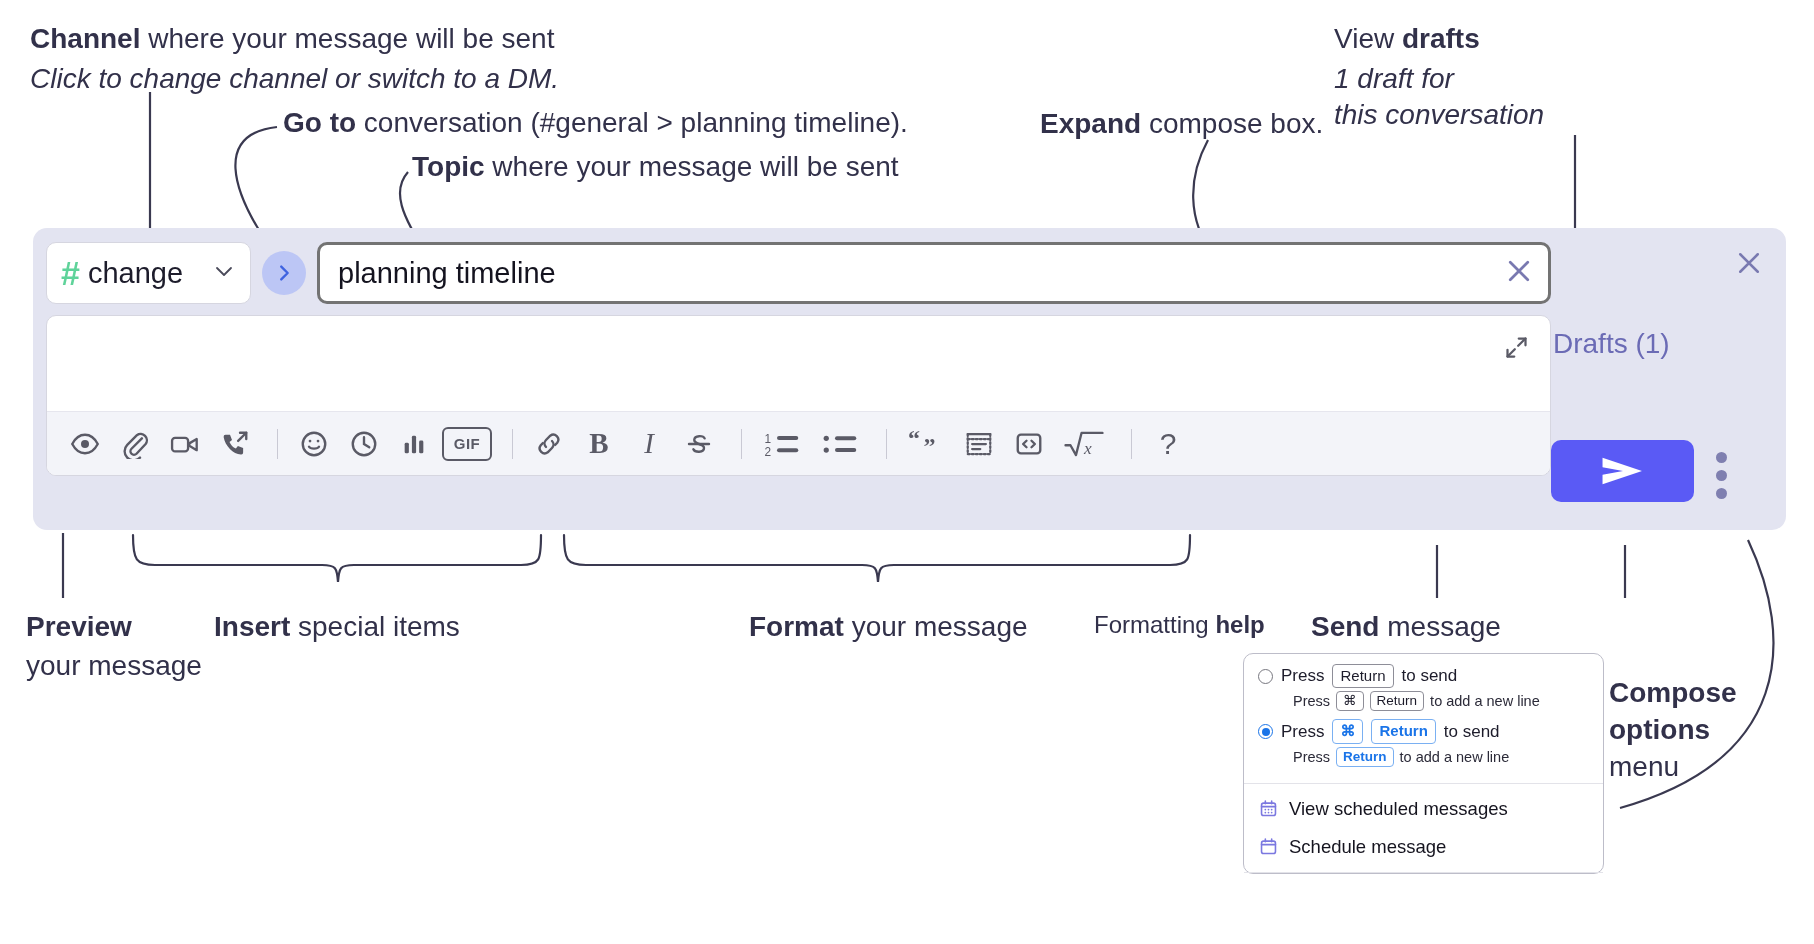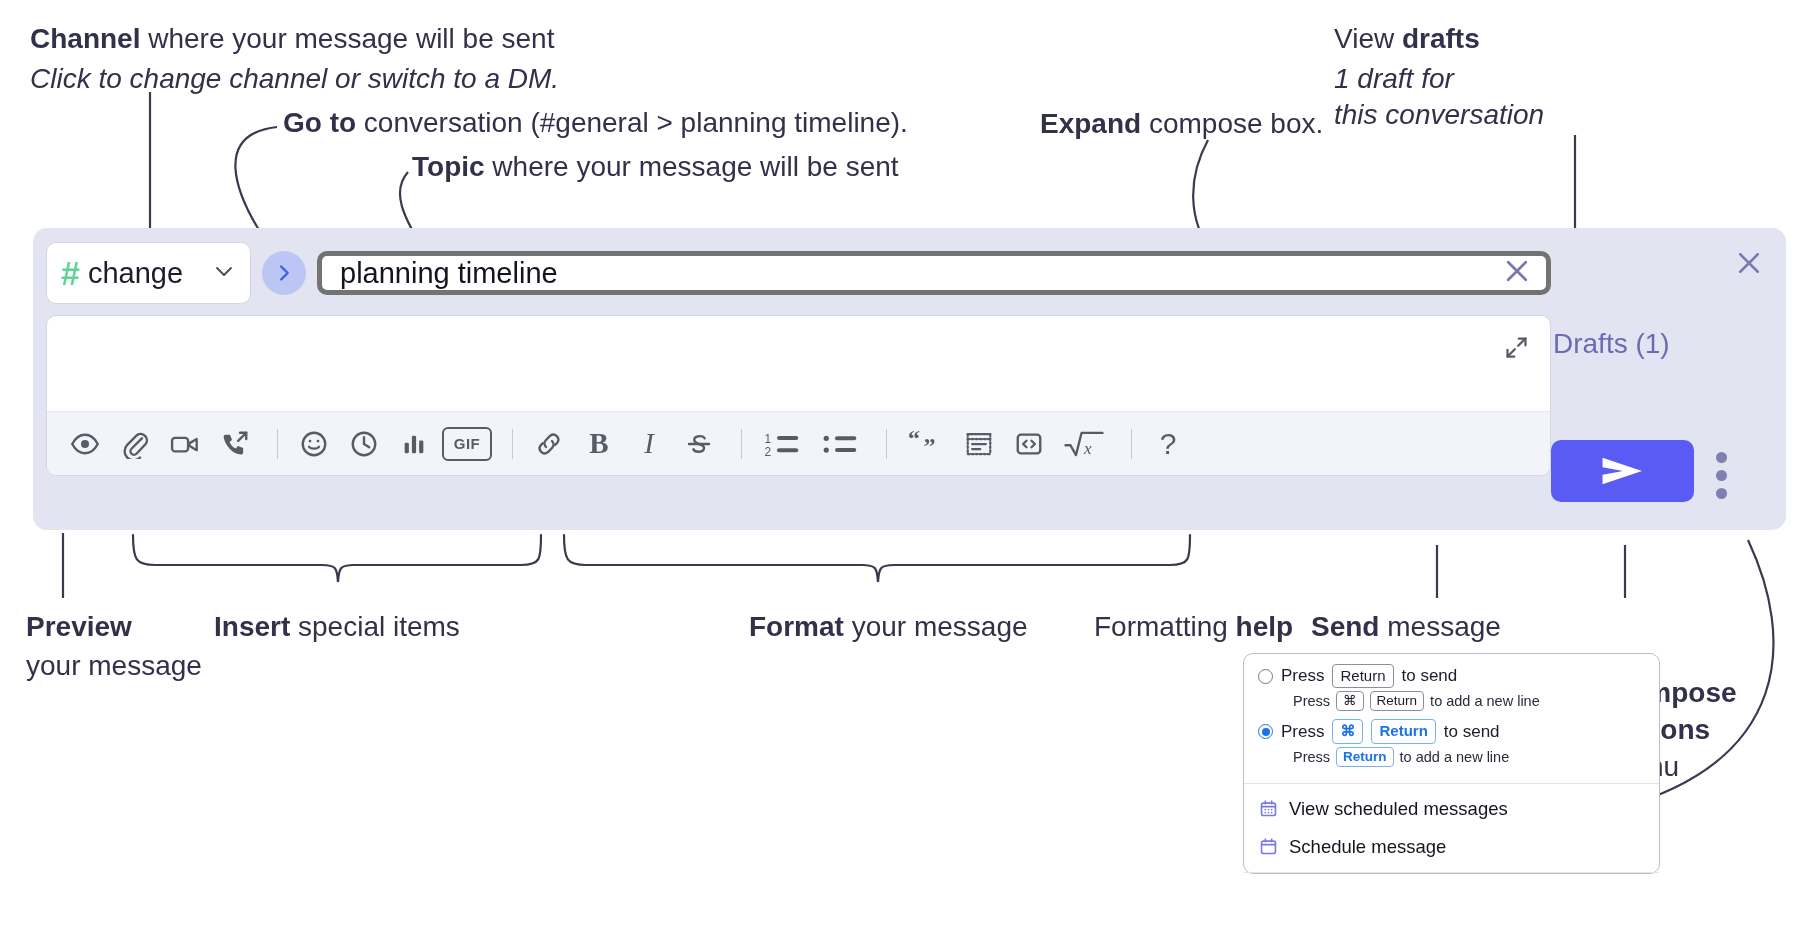--- a/index.html
+++ b/index.html
@@ -26,21 +26,21 @@
   }
   #channel-select .hash{color:#5fd39a;font-size:34px;font-weight:700;line-height:1;}
   #channel-select .cname{font-size:29px;color:#1d1c2b;}
   #channel-select .chev{margin-left:auto;color:#4a4a5a;font-size:20px;}
   #goto-btn{
     width:44px;height:44px;margin:0 11px;border-radius:50%;background:#bcc6f5;
     display:flex;align-items:center;justify-content:center;flex:0 0 auto;
   }
   #goto-btn svg{display:block;}
   #topic-field{
-    flex:1;height:44px;background:#ffffff;border:5px solid #737373;border-radius:10px;
+    flex:1;height:62px;background:#ffffff;border:3px solid #737373;border-radius:10px;
     display:flex;align-items:center;padding:0 14px 0 18px;box-sizing:border-box;
   }
   #topic-field .tval{font-size:29px;color:#14131f;}
   #topic-clear{margin-left:auto;}
 
   #msgbox{
     margin-top:11px;width:1505px;background:#ffffff;border:1px solid #d6d6e0;border-radius:10px;
     box-sizing:border-box;overflow:hidden;
   }
   #msg-area{height:95px;position:relative;padding:18px 0 0 22px;box-sizing:border-box;}
@@ -64,21 +64,21 @@
   #drafts-link{position:absolute;left:1553px;top:328px;font-size:28px;color:#6b6bb5;}
   #send-btn{
     position:absolute;left:1551px;top:440px;width:143px;height:62px;border-radius:10px;
     background:#5a5af5;display:flex;align-items:center;justify-content:center;
   }
   #kebab{position:absolute;left:1716px;top:452px;display:flex;flex-direction:column;gap:7px;}
   #kebab i{display:block;width:11px;height:11px;border-radius:50%;background:#7f7fb0;}
 
   
   #opt-menu{
-    position:absolute;left:1243px;top:653px;width:417px;
+    position:absolute;left:1243px;top:653px;width:361px;
     background:#ffffff;border:1px solid #bdbdc9;border-radius:10px;box-sizing:border-box;
     font-size:17px;color:#1d1c2b;
   }
   .radio-block{padding:10px 14px 8px 14px;}
   .radio-row{display:flex;align-items:center;gap:8px;margin-bottom:3px;}
   .radio-sub{display:flex;align-items:center;gap:6px;font-size:14.5px;color:#2b2a38;
              margin:0 0 8px 35px;}
   .rdo{width:15px;height:15px;border-radius:50%;border:1.6px solid #77777f;box-sizing:border-box;
        flex:0 0 auto;display:flex;align-items:center;justify-content:center;}
   .rdo.on{border-color:#1a74e8;}
@@ -124,21 +124,21 @@
 </div>
 
 <div class="anno" style="left:214px;top:610px;font-size:28px;">
   <b>Insert</b><span> special items</span>
 </div>
 
 <div class="anno" style="left:749px;top:610px;font-size:28px;">
   <b>Format</b><span> your message</span>
 </div>
 
-<div class="anno" style="left:1094px;top:610px;font-size:28px;">
+<div class="anno" style="left:1094px;top:610px;font-size:24px;">
   <span>Formatting </span><b>help</b>
 </div>
 
 <div class="anno" style="left:1311px;top:610px;font-size:28px;">
   <b>Send</b><span> message</span>
 </div>
 
 <div class="anno" style="left:1609px;top:675px;font-size:28px;line-height:1.32;">
   <div><b>Compose</b></div>
   <div><b>options</b></div>

